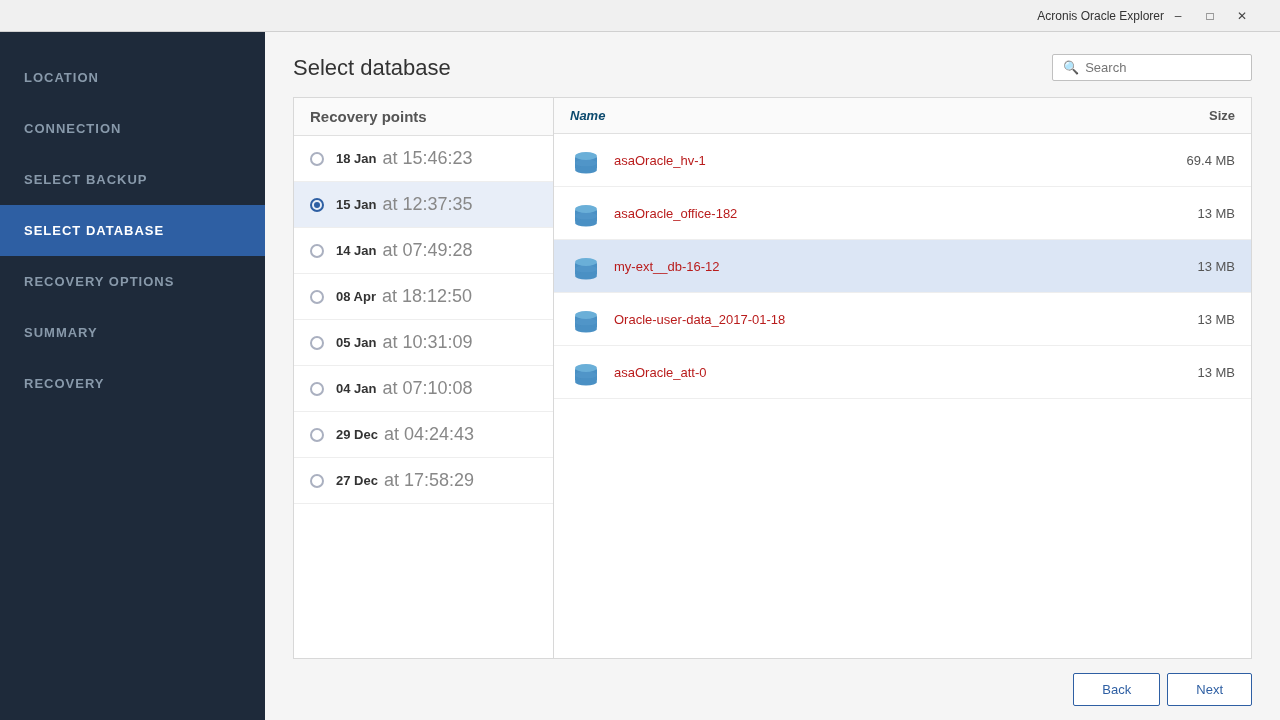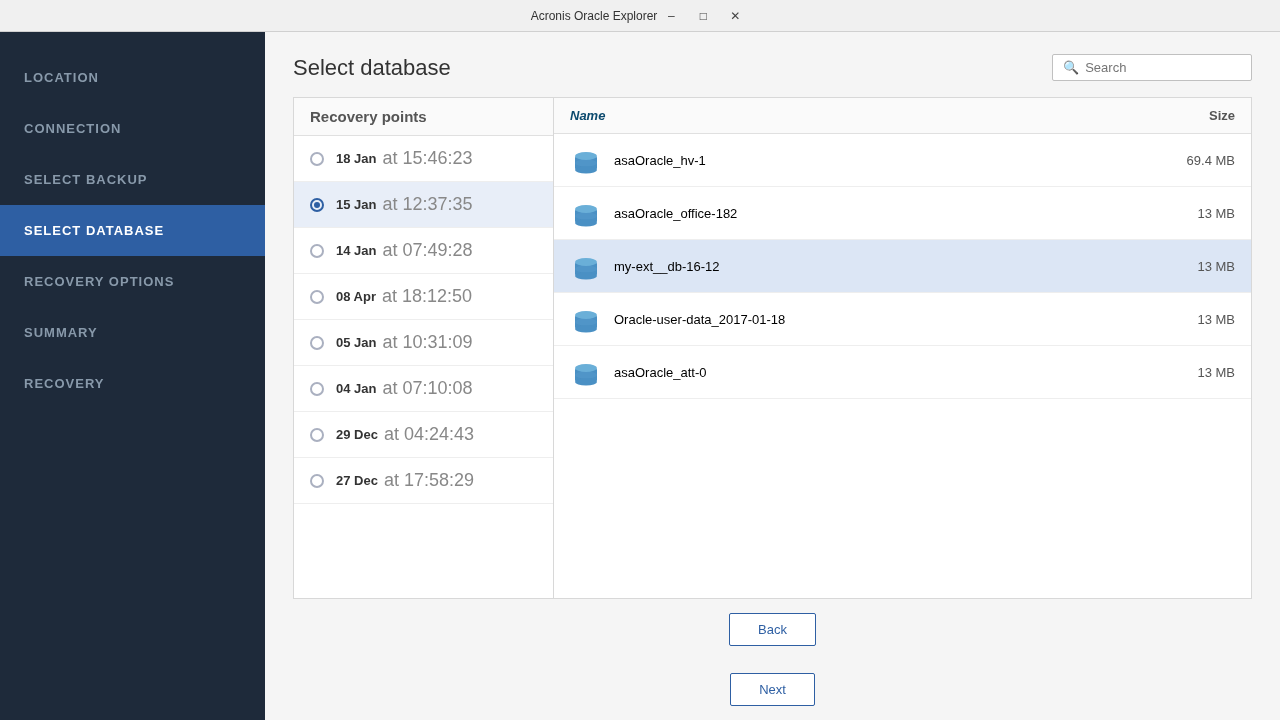--- a/index.html
+++ b/index.html
@@ -9,24 +9,24 @@
       width: 1280px;
       height: 720px;
       overflow: hidden;
       position: relative;
     }
 
     
     .titlebar {
       display: flex;
       align-items: center;
-      justify-content: center;
+      justify-content: flex-end;
       background: #f0f0f0;
       height: 32px;
-      padding: 0 12px;
+      padding: 0 24px;
       border-bottom: 1px solid #d0d0d0;
     }
     .titlebar-title {
       font-size: 12px;
       color: #333;
     }
     .titlebar-controls {
       display: flex;
       gap: 4px;
     }
@@ -237,38 +237,37 @@
     .database-item.selected { background: #dce6f5; }
     .db-icon {
       width: 32px;
       height: 32px;
       margin-right: 12px;
       flex-shrink: 0;
     }
     .db-name {
       flex: 1;
       font-size: 13px;
-      color: #000000;
+      color: #b91c1c;
     }
     .db-size {
       font-size: 13px;
       color: #555;
       text-align: right;
       min-width: 80px;
     }
 
     
     .footer {
       display: flex;
       justify-content: flex-end;
       align-items: center;
       padding: 14px 28px;
       background: #f5f5f5;
-      gap: 27px;
-      flex-direction: column;
+      gap: 7px;
     }
     .footer-btn {
       padding: 8px 28px;
       font-size: 13px;
       border: 1px solid #2e5fa3;
       background: white;
       color: #2e5fa3;
       cursor: pointer;
       border-radius: 2px;
       font-weight: 500;

